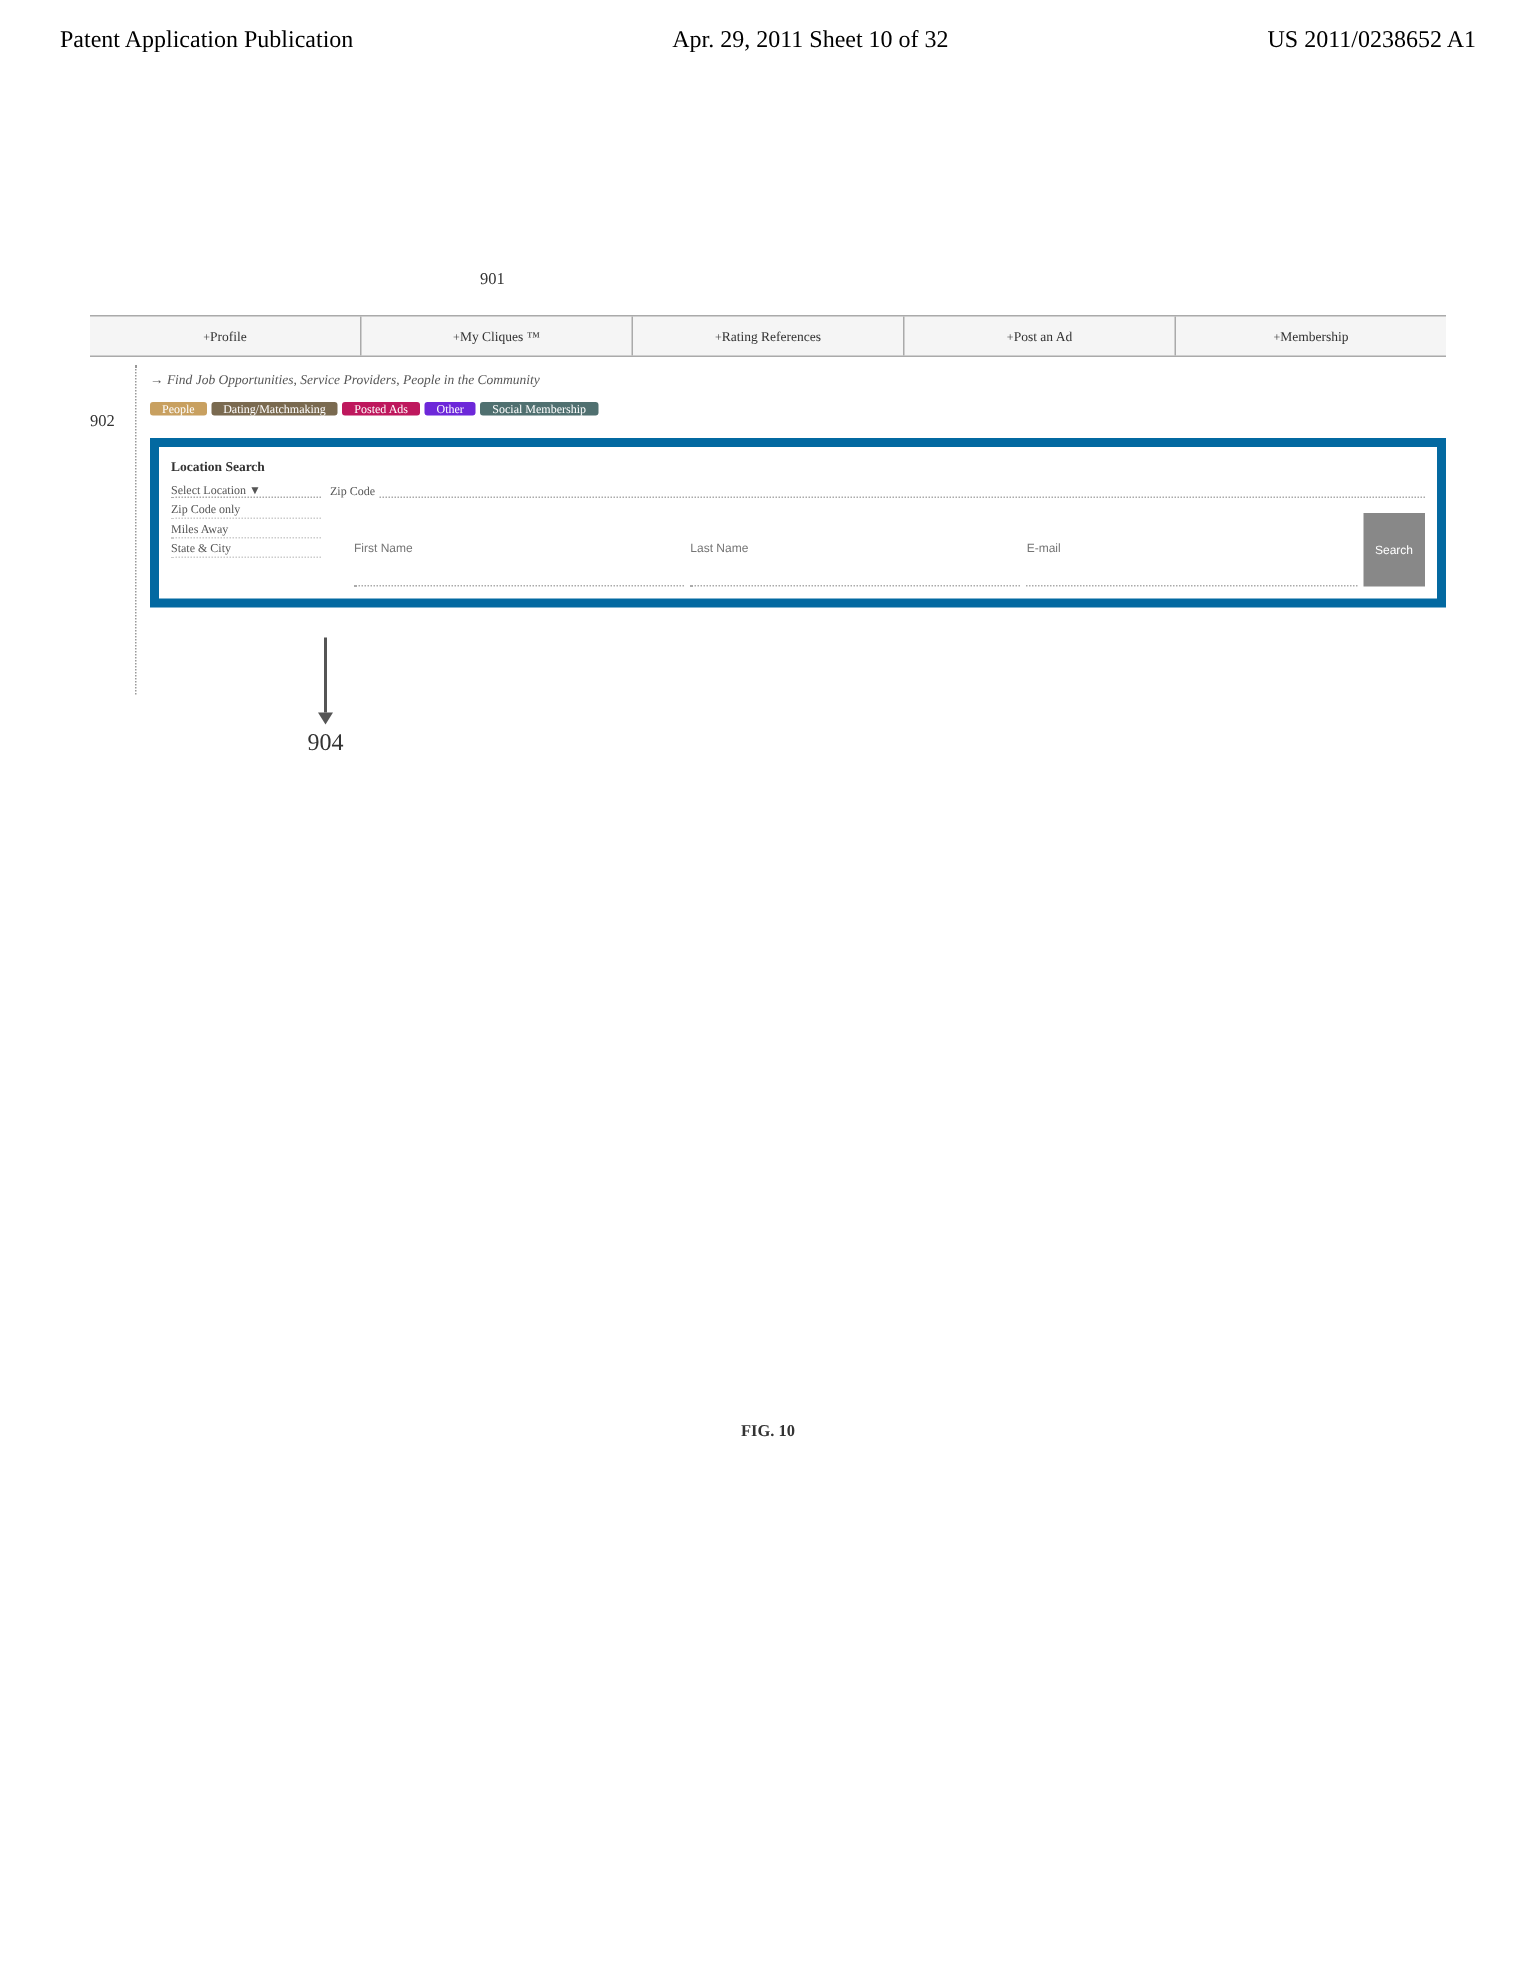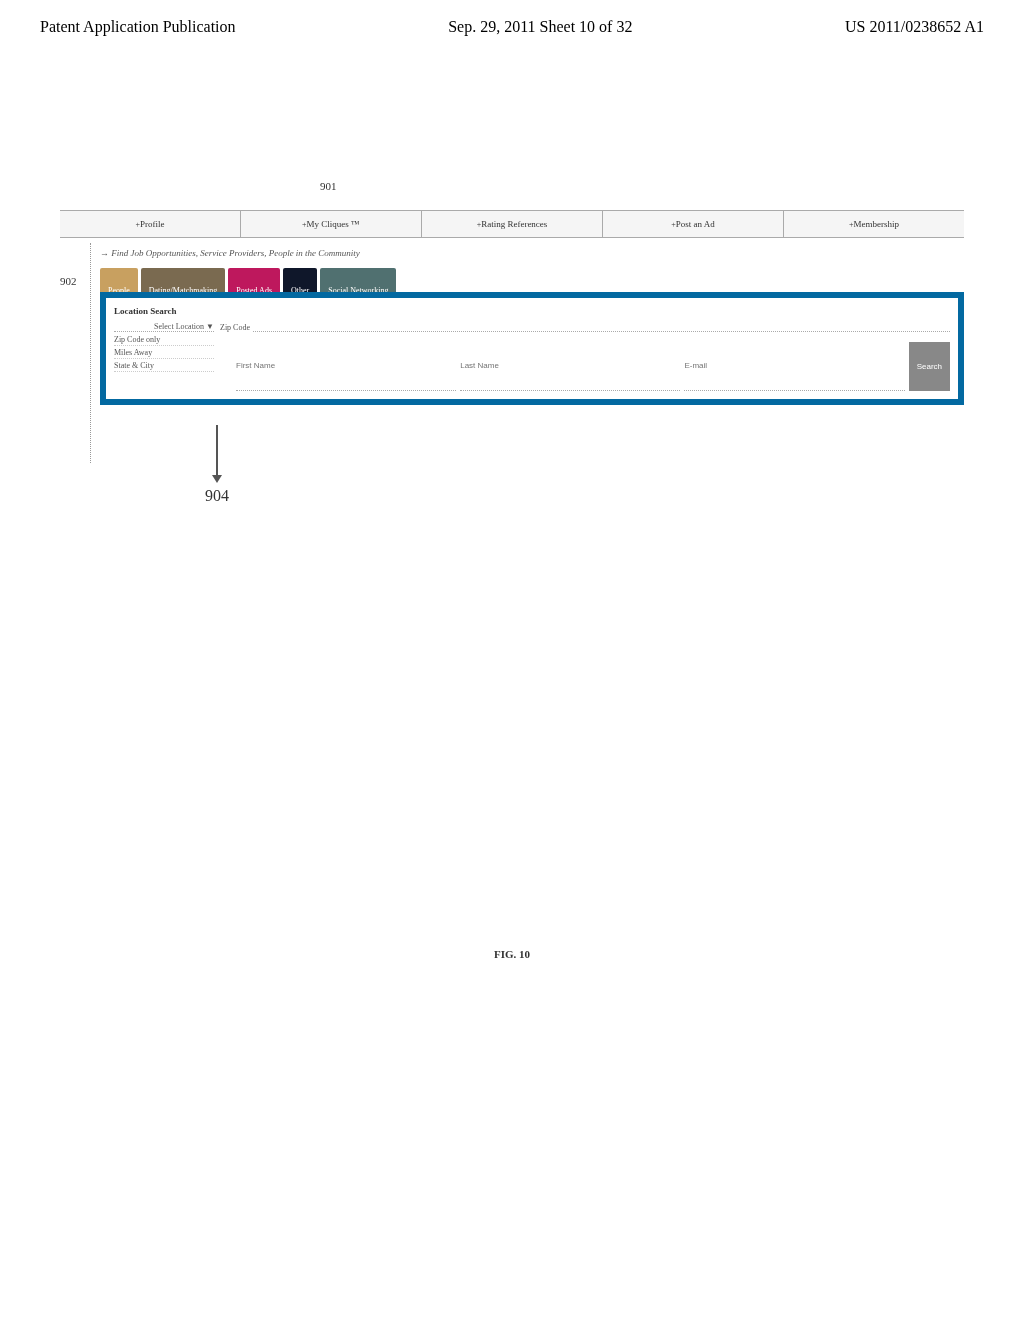--- a/index.html
+++ b/index.html
@@ -92,21 +92,21 @@
     
     .sub-tabs {
       position: absolute;
       top: 88px;
       left: 40px;
       right: 0;
       display: flex;
       gap: 3px;
     }
     .sub-tab {
-      padding: 18px 8px;
+      padding: 0 8px;
       font-size: 8px;
       background: #888;
       color: #fff;
       border-radius: 2px;
       cursor: pointer;
     }
     .sub-tab.orange { background: #c8a060; }
     .sub-tab.blue { background: #be185d; }
     .sub-tab.teal { background: #507070; }
 
@@ -136,21 +136,20 @@
     }
     .location-dropdown {
       width: 100%;
       border: none;
       border-bottom: 1px dotted #aaa;
       font-size: 8px;
       color: #555;
       background: none;
       margin-bottom: 3px;
       display: block;
-      text-align: right;
     }
     .location-option {
       font-size: 8px;
       color: #555;
       display: block;
       border-bottom: 1px dotted #ccc;
       margin-bottom: 2px;
       padding-bottom: 1px;
     }
     .location-fields {
@@ -251,21 +250,21 @@
       font-size: 8px;
       color: #666;
       background: none;
     }
   </style>
 </head>
 <body>
 
 <div class="page-header">
   <span>Patent Application Publication</span>
-  <span>Sep. 29, 2011   Sheet 10 of 32</span>
+  <span>Apr. 29, 2011   Sheet 10 of 32</span>
   <span>US 2011/0238652 A1</span>
 </div>
 
 <div class="main-content">
 
   <div class="label-901">901</div>
 
   <div class="nav-bar">
     <div class="nav-item">
       <span class="nav-icon">+</span>
@@ -292,22 +291,22 @@
   <div class="dotted-border-left"></div>
 
   <div class="search-bar">→ Find Job Opportunities, Service Providers, People in the Community</div>
 
   <div class="label-902">902</div>
 
   <div class="sub-tabs">
     <div class="sub-tab orange">People</div>
     <div class="sub-tab" style="background:#7a6a50;">Dating/Matchmaking</div>
     <div class="sub-tab blue">Posted Ads</div>
-    <div class="sub-tab" style="background:#0f172a;">Other</div>
-    <div class="sub-tab teal">Social Networking</div>
+    <div class="sub-tab" style="background:#6d28d9;">Other</div>
+    <div class="sub-tab teal">Social Membership</div>
   </div>
 
   <div class="location-box">
     <div class="location-title">Location Search</div>
     <div class="location-row">
 
       <div class="location-left">
         <div class="location-dropdown">
           <span>Select Location</span> ▼
         </div>

